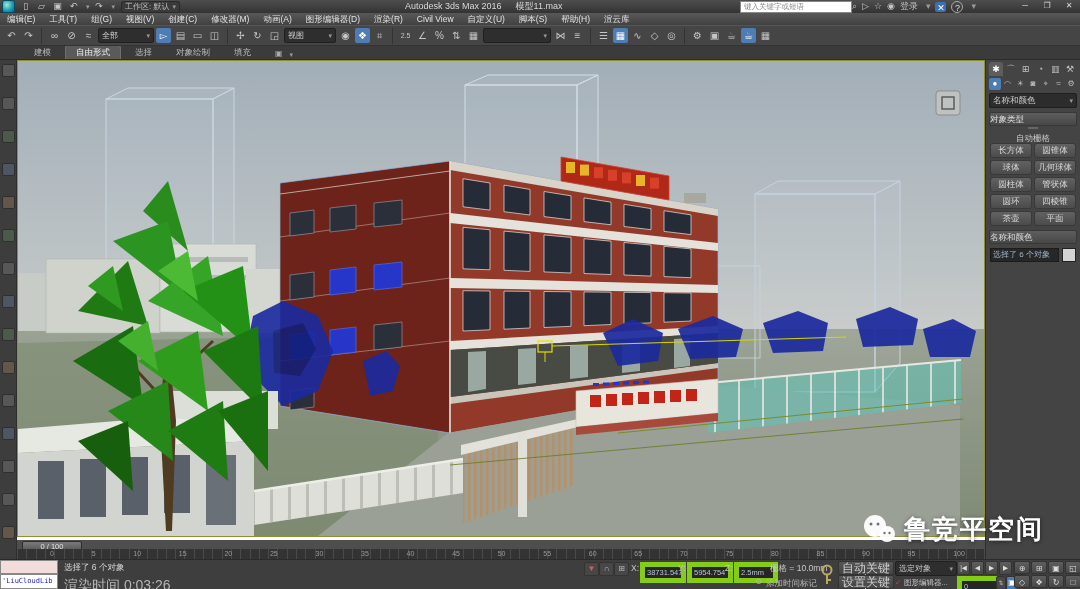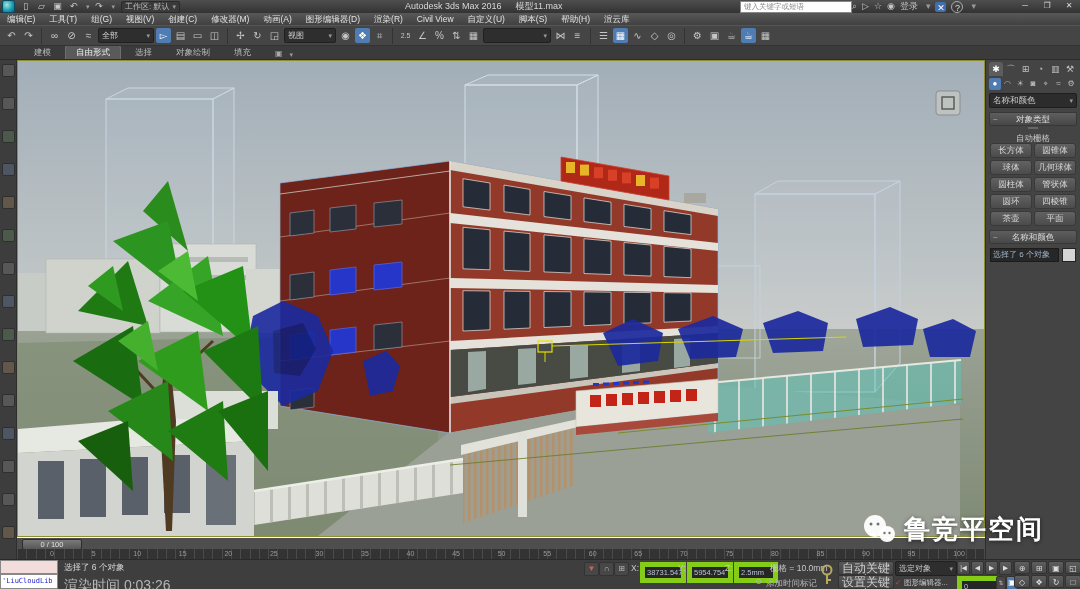--- a/index.html
+++ b/index.html
@@ -78,36 +78,36 @@
     border-left:1px solid #2e2e2e;box-sizing:border-box;padding:2px 3px;z-index:6;}
   .cp-tabs{display:flex;gap:1px;margin-bottom:2px;}
   .cp-tab{width:14px;height:14px;line-height:14px;text-align:center;color:#c0c0c0;font-size:9px;}
   .cp-tab.active{background:#5d5d5d;border-radius:3px 3px 0 0;color:#fff;}
   .cp-cats{display:flex;gap:1px;margin:1px 0 3px 0;}
   .cp-cat{width:12px;height:12px;line-height:12px;text-align:center;color:#bbb;font-size:8px;}
   .cp-cat.active{background:#4f7cb3;border-radius:2px;color:#fff;}
   .cp-dd{height:13px;background:#2c2c2c;border:1px solid #1e1e1e;color:#ccc;font-size:8.5px;
     display:flex;align-items:center;padding:0 3px;border-radius:2px;margin-bottom:4px;}
   .roll{height:12px;background:linear-gradient(#5e5e5e,#474747);border:1px solid #383838;
-    border-radius:2px;color:#ddd;font-size:8.5px;text-align:center;line-height:12px;margin:3px 0;
+    border-radius:2px;color:#ddd;font-size:8.5px;line-height:12px;margin:3px 0;
     position:relative;}
   .roll:before{content:"−";position:absolute;left:3px;color:#aaa;}
   .agrid{display:flex;align-items:center;justify-content:center;gap:4px;height:13px;color:#c8c8c8;font-size:8.5px;flex-direction:column;}
   .chk{width:8px;height:8px;background:#2a2a2a;border:1px solid #666;}
   .pgrid{display:grid;grid-template-columns:1fr 1fr;gap:2px;padding:1px;}
   .pbtn{height:13px;font-size:8.5px;color:#d8d8d8;background:linear-gradient(#626262,#4b4b4b);
     border:1px solid #393939;border-radius:3px;text-align:center;line-height:13px;overflow:hidden;}
   .namerow{display:flex;align-items:center;gap:3px;padding:1px;}
   .namefield{flex:1;height:12px;background:#272727;border:1px solid #1c1c1c;color:#9fb6c8;
     font-size:8px;line-height:12px;padding:0 2px;white-space:nowrap;overflow:hidden;}
   .swatch{width:12px;height:12px;background:#d4d4d4;border:1px solid #222;}
 
   
   .sliderrow{position:absolute;left:17px;top:537px;width:968px;height:12px;background:#4e4e4e;
-    border-top:1px solid #ffffff;z-index:6;}
+    border-top:3px solid #ffffff;z-index:6;}
   .sliderhandle{position:absolute;left:5px;top:1px;width:58px;height:9px;
     background:linear-gradient(#7a7a7a,#565656);border:1px solid #2e2e2e;border-radius:2px;
     color:#e2e2e2;font-size:7.5px;line-height:9px;text-align:center;}
   .rulerbg{position:absolute;left:17px;top:549px;width:968px;height:10px;background:#333;
     background-image:repeating-linear-gradient(90deg,#4a4a4a 0,#4a4a4a 1px,transparent 1px,transparent 9.3px);
     z-index:6;}
   .ruler{position:absolute;left:50px;top:549px;width:915px;height:10px;display:flex;
     justify-content:space-between;z-index:7;font-size:7px;color:#9a9a9a;line-height:10px;}
 
   

